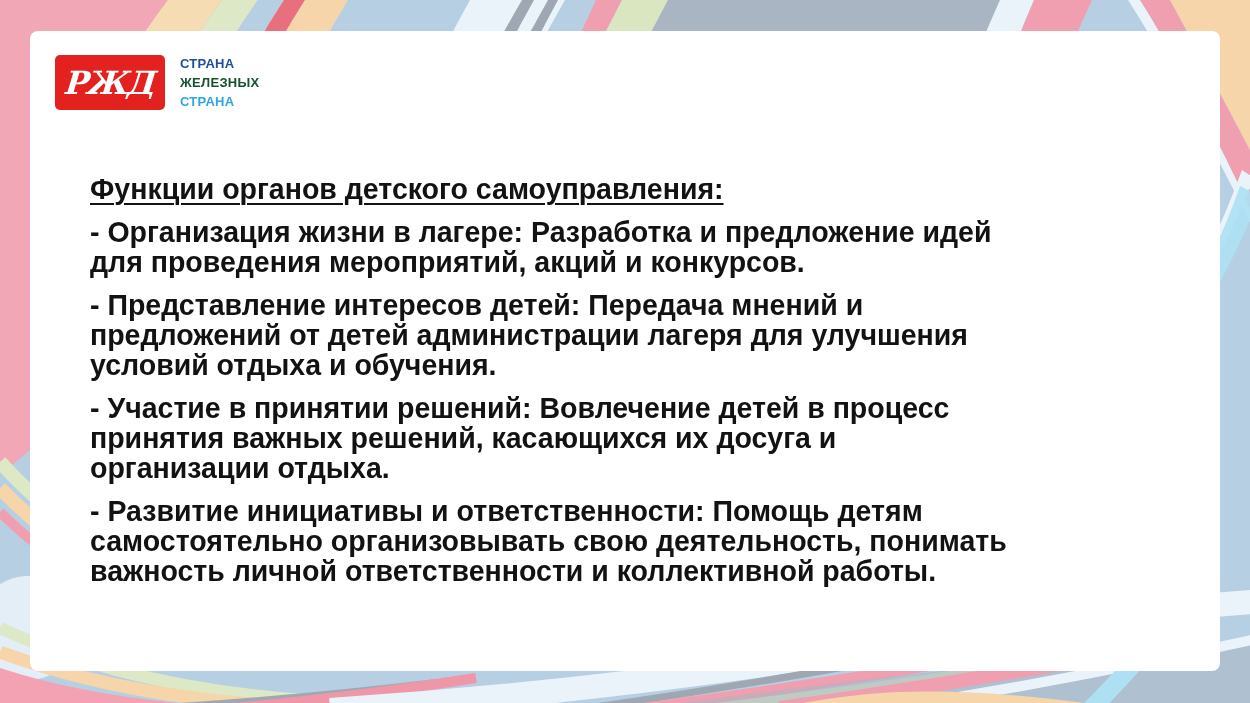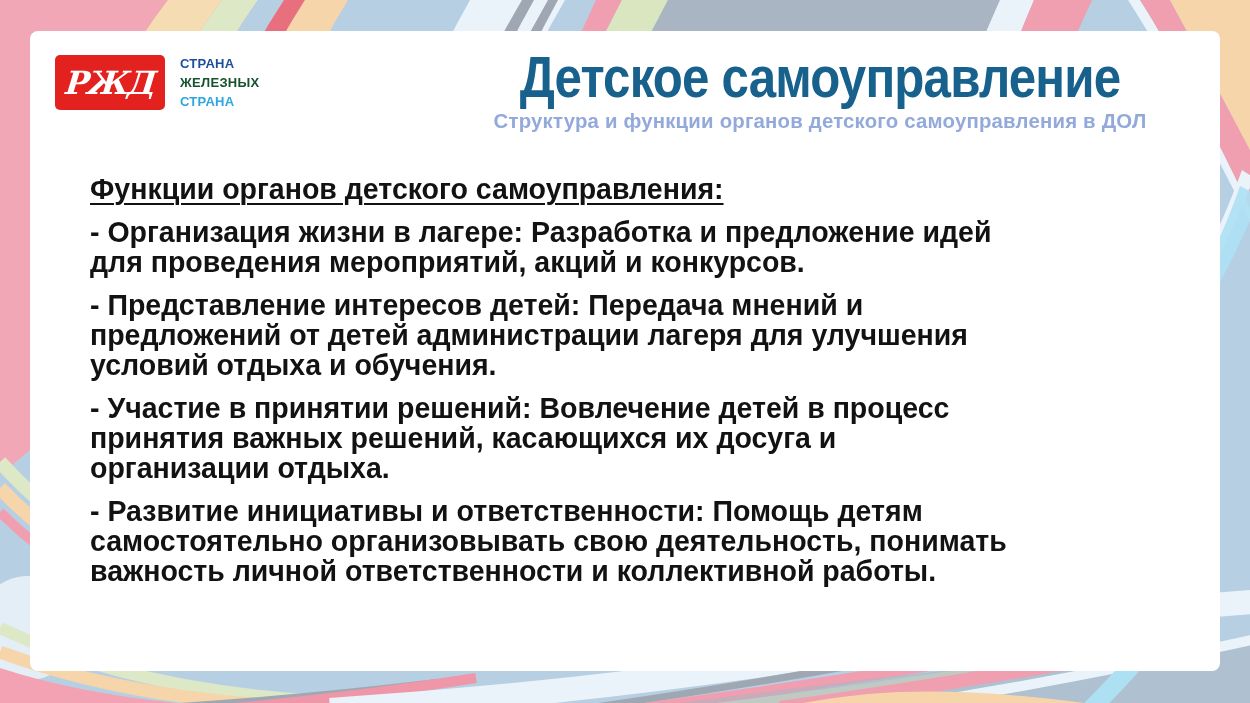--- a/index.html
+++ b/index.html
@@ -116,24 +116,20 @@
 
   <div class="logo-box">
     <span class="emblem">РЖД</span>
   </div>
   <div class="brand-lines">
     <div class="brand-line-1">СТРАНА</div>
     <div class="brand-line-2">ЖЕЛЕЗНЫХ</div>
     <div class="brand-line-3">СТРАНА</div>
   </div>
 
-  <div class="header">
-    <div class="title">Детское самоуправление</div>
-    <div class="subtitle">Структура и функции органов детского самоуправления в ДОЛ</div>
-  </div>
 
   <div class="body-text">
     <div class="heading">Функции органов детского самоуправления:</div>
 
     <div class="para">
       <div class="line">- Организация жизни в лагере: Разработка и предложение идей</div>
       <div class="line">для проведения мероприятий, акций и конкурсов.</div>
     </div>
 
     <div class="para">

